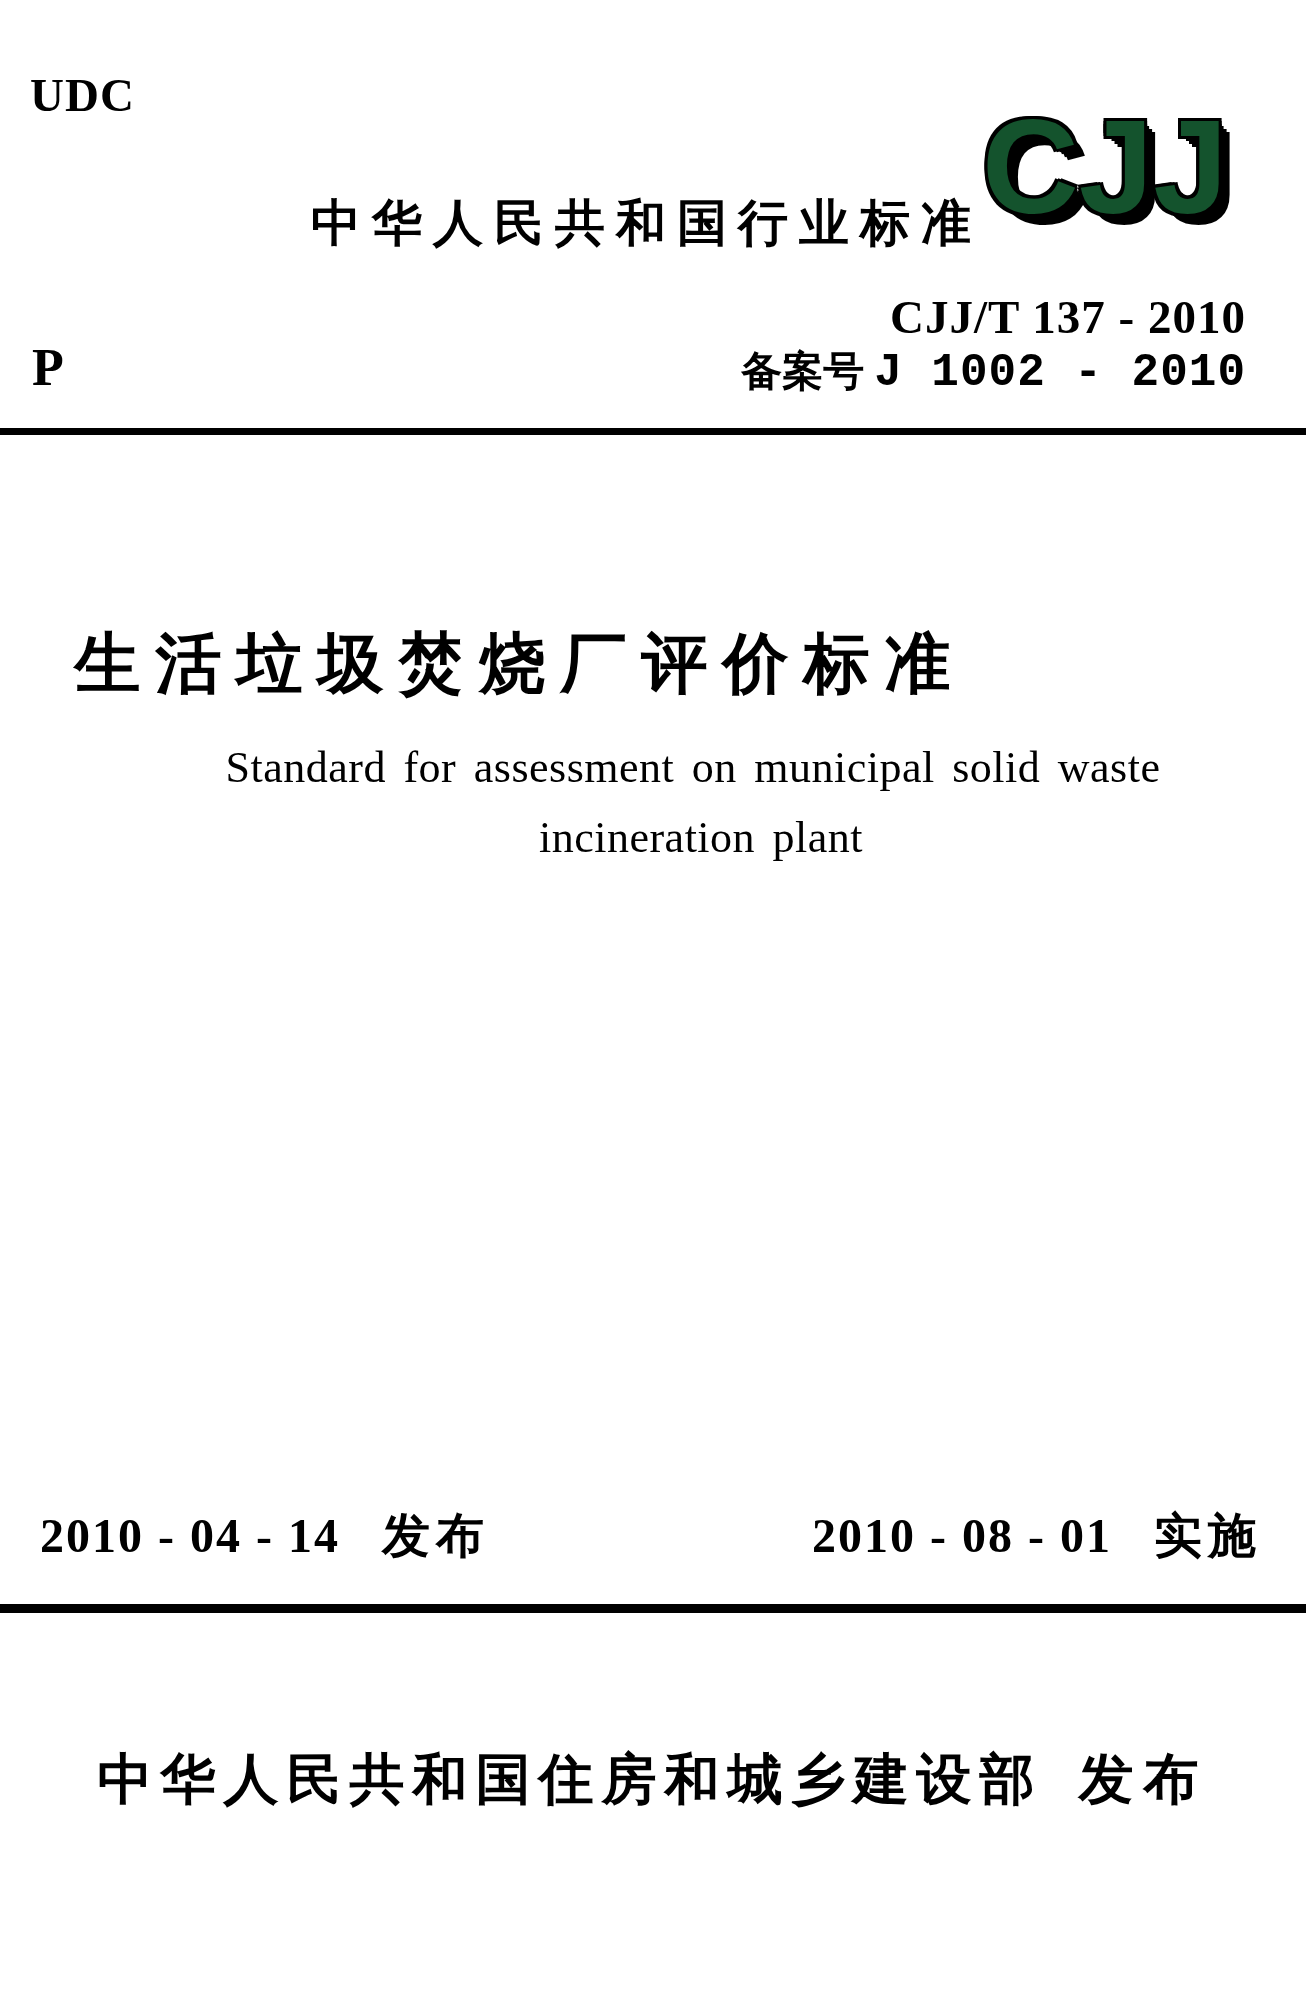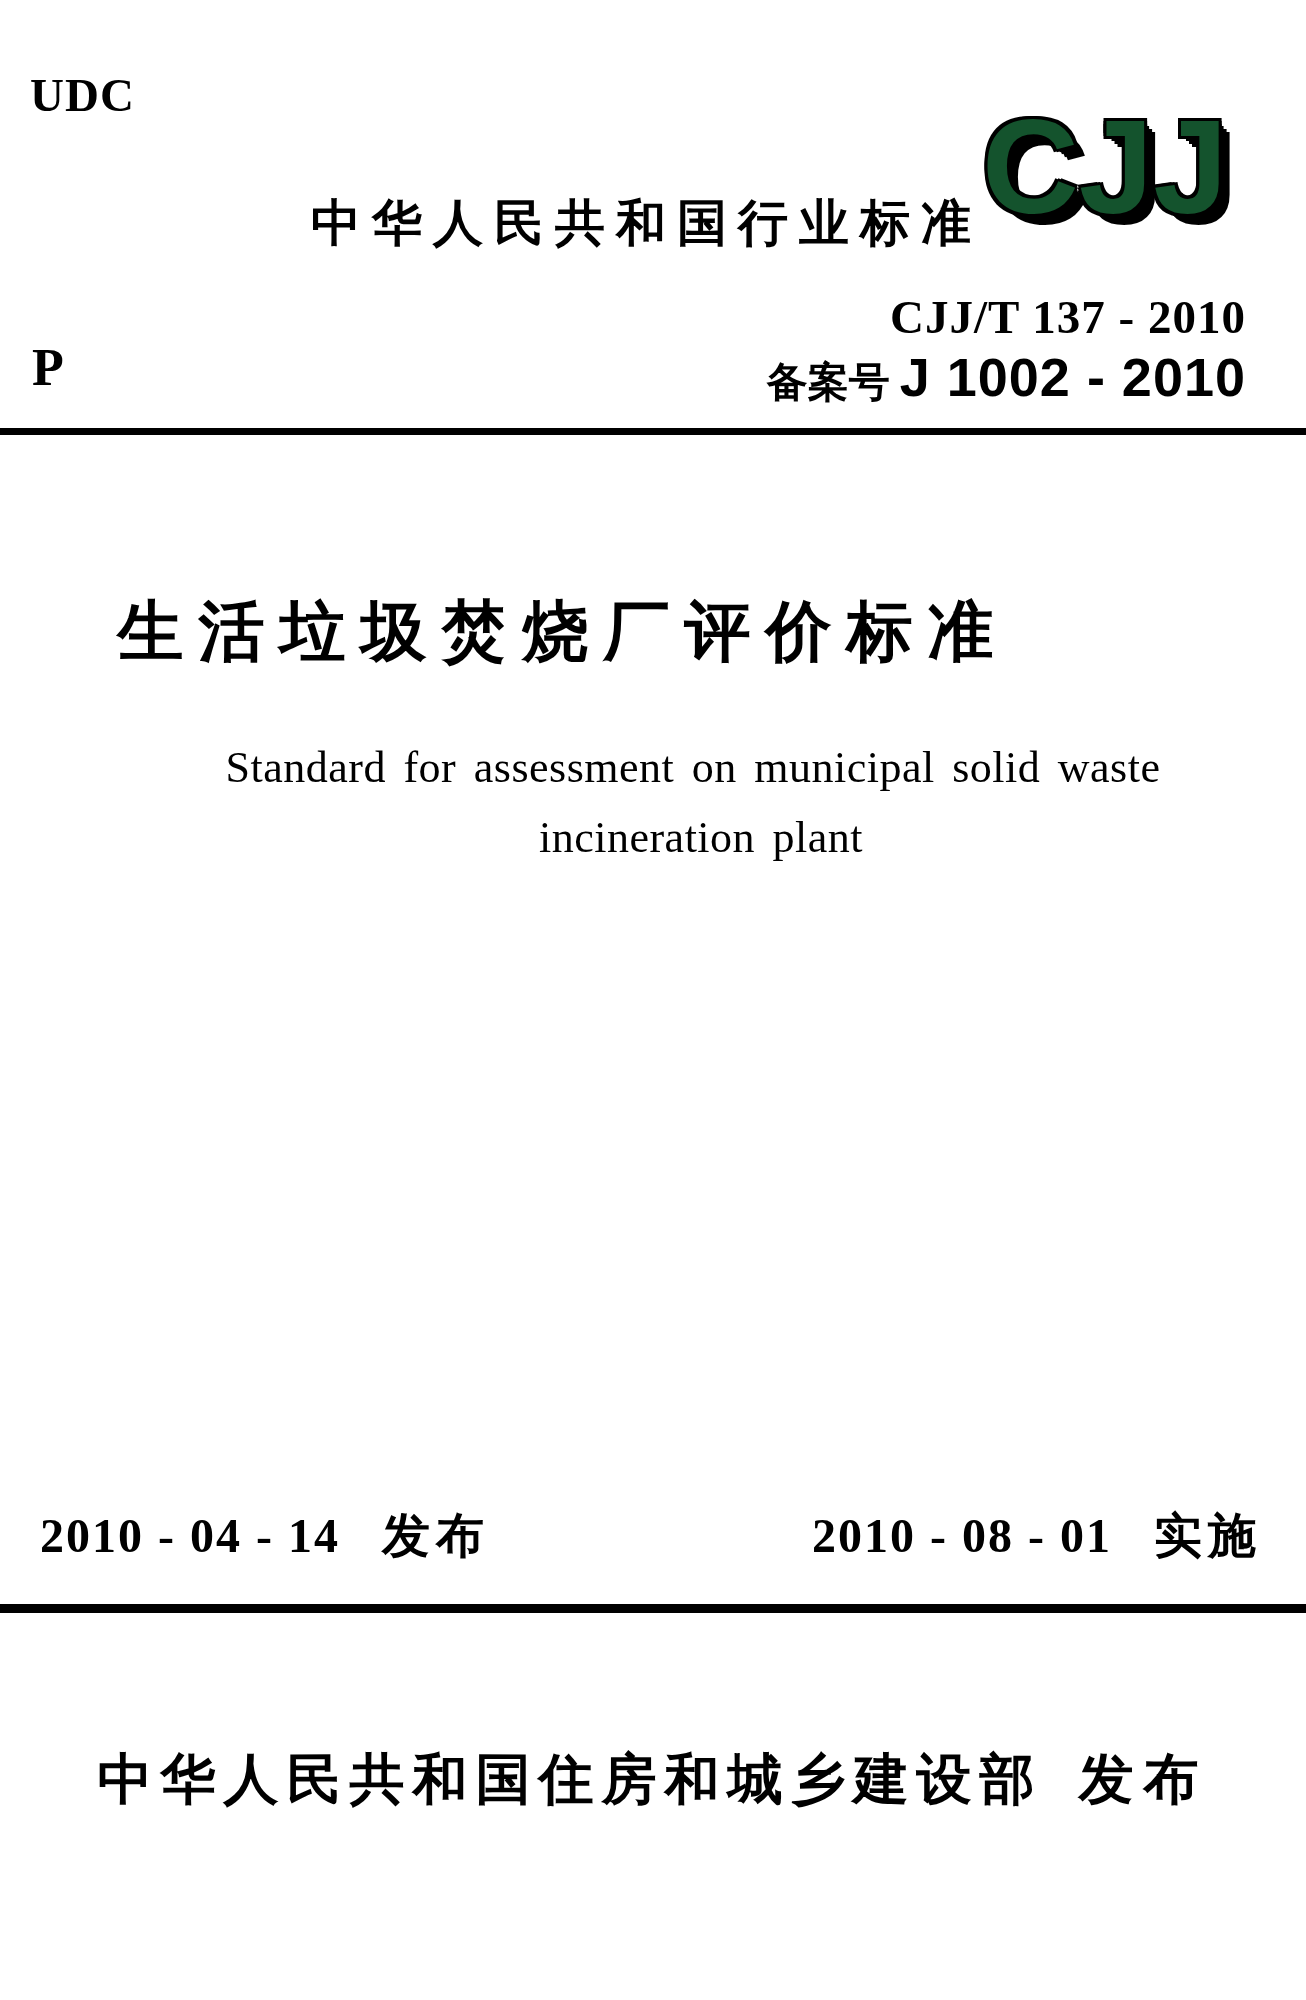--- a/index.html
+++ b/index.html
@@ -50,35 +50,34 @@
   .record-number{
     right:60px;top:350px;
     display:flex;align-items:baseline;gap:10px;
     line-height:1;
   }
   .record-label{
     font-family:"Liberation Sans",sans-serif;
     font-weight:bold;font-size:41px;
   }
   .record-value{
-    font-family:Liberation Sans, sans-serif;
-    font-weight:bold;font-size:54px;letter-spacing:1px;
+    font-family:Liberation Mono, monospace;
+    font-weight:bold;font-size:46px;letter-spacing:1px;
   }
   
   .rule{left:0;width:1306px;background:#000;}
   .rule-top{top:428px;height:7px;}
   .rule-bottom{top:1604px;height:9px;}
   
   .title-zh{
-    left:0;top:596px;width:1040px;
+    left:0;top:628px;width:1040px;
     text-align:center;
     font-family:"Liberation Serif",serif;
     font-weight:700;font-size:66px;line-height:1.1;
     letter-spacing:15px;
-    padding-left:43px;
   }
   .title-en{
     left:0;width:1306px;
     text-align:center;
     font-family:"Liberation Serif",serif;
     font-weight:500;font-size:44px;line-height:1;
     letter-spacing:0.5px;
     word-spacing:6px;
     padding-left:40px;
   }

